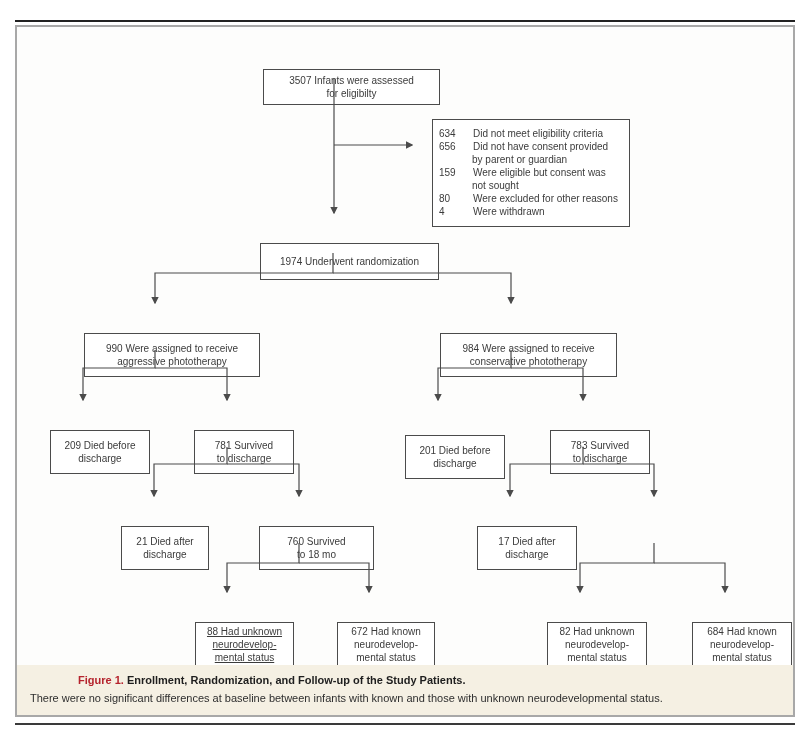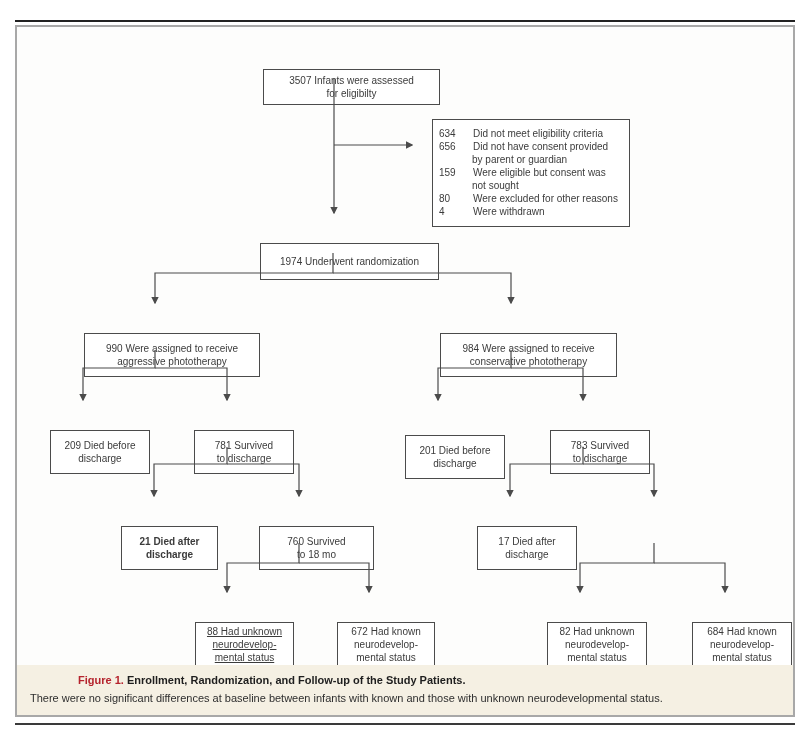--- a/index.html
+++ b/index.html
@@ -27,21 +27,21 @@
   #box-assessed        { left:246px; top:42px;  width:177px; height:36px; }
   #box-excluded        { left:415px; top:92px;  width:198px; height:108px;
                          display:block; text-align:left; padding:7px 6px 0 6px; }
   #box-randomized      { left:243px; top:216px; width:179px; height:37px; }
   #box-agg-assigned    { left:67px;  top:306px; width:176px; height:44px; }
   #box-cons-assigned   { left:423px; top:306px; width:177px; height:44px; }
   #box-agg-died-before { left:33px;  top:403px; width:100px; height:44px; }
   #box-agg-surv-disch  { left:177px; top:403px; width:100px; height:44px; }
   #box-cons-died-before{ left:388px; top:408px; width:100px; height:44px; }
   #box-cons-surv-disch { left:533px; top:403px; width:100px; height:44px; }
-  #box-agg-died-after  { left:104px; top:499px; width:97px; height:44px;font-weight:bold; }
+  #box-agg-died-after  { left:104px; top:499px; width:88px; height:44px; }
   #box-agg-surv-18     { left:242px; top:499px; width:115px; height:44px; }
   #box-cons-died-after { left:460px; top:499px; width:100px; height:44px; }
   #box-cons-surv-18    { left:598px; top:499px; width:112px; height:44px; }
   #box-agg-unknown     { left:178px; top:595px; width:99px;  height:58px;text-decoration:underline; }
   #box-agg-known       { left:320px; top:595px; width:98px;  height:58px; }
   #box-cons-unknown    { left:530px; top:595px; width:100px; height:58px; }
   #box-cons-known      { left:675px; top:595px; width:100px; height:58px; }
 
   .excl-row { display:flex; font-size:10px; line-height:13px; color:#3b3b3b; }
   .excl-num { width:21px; text-align:left; flex:none; }

